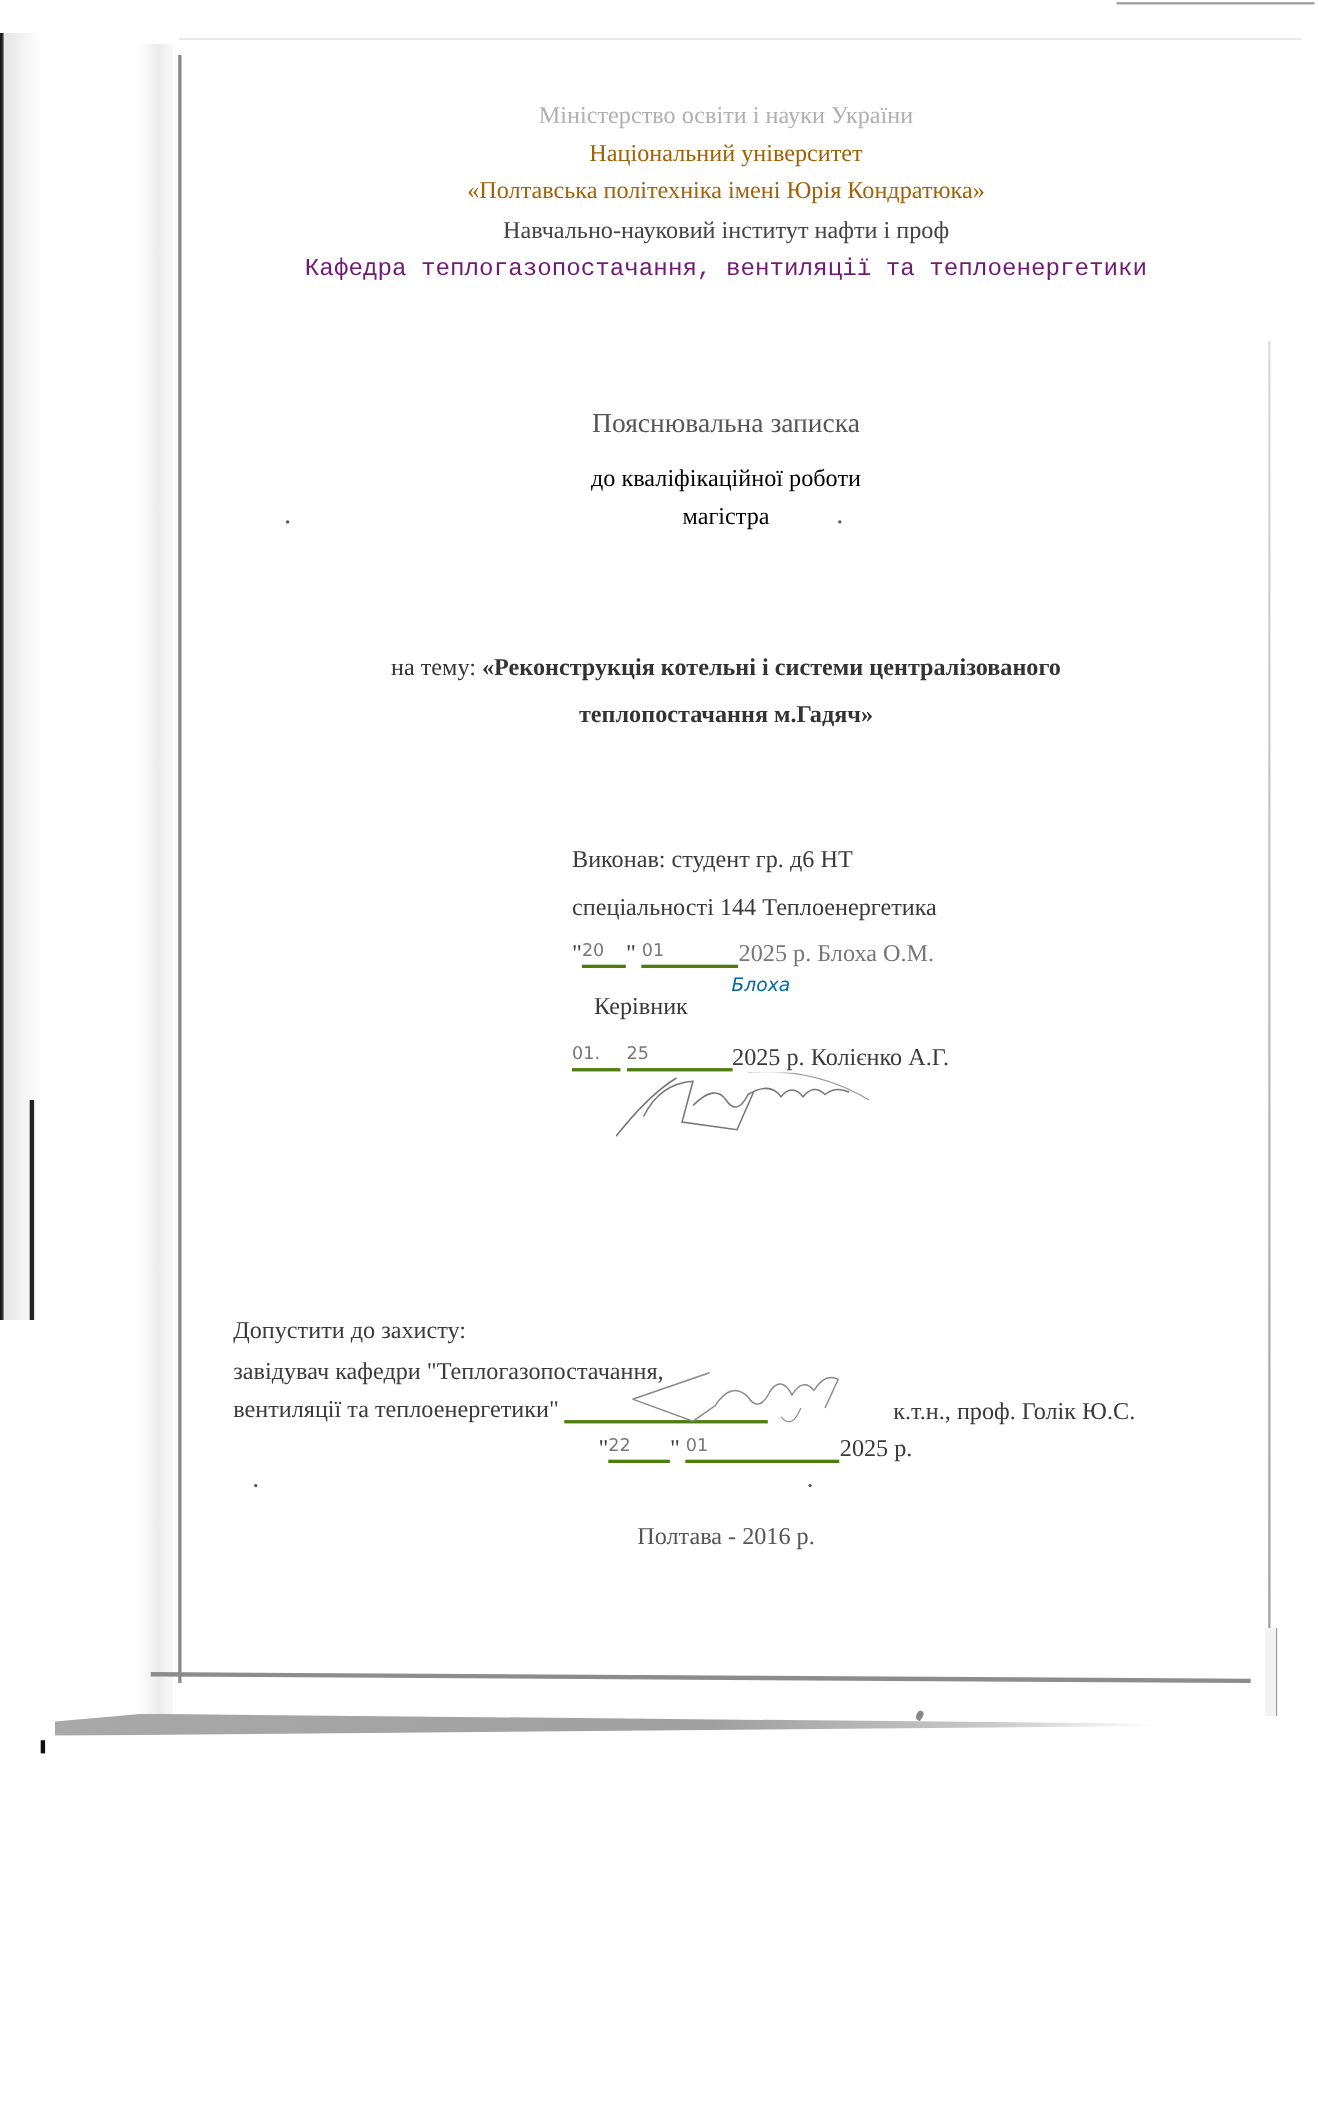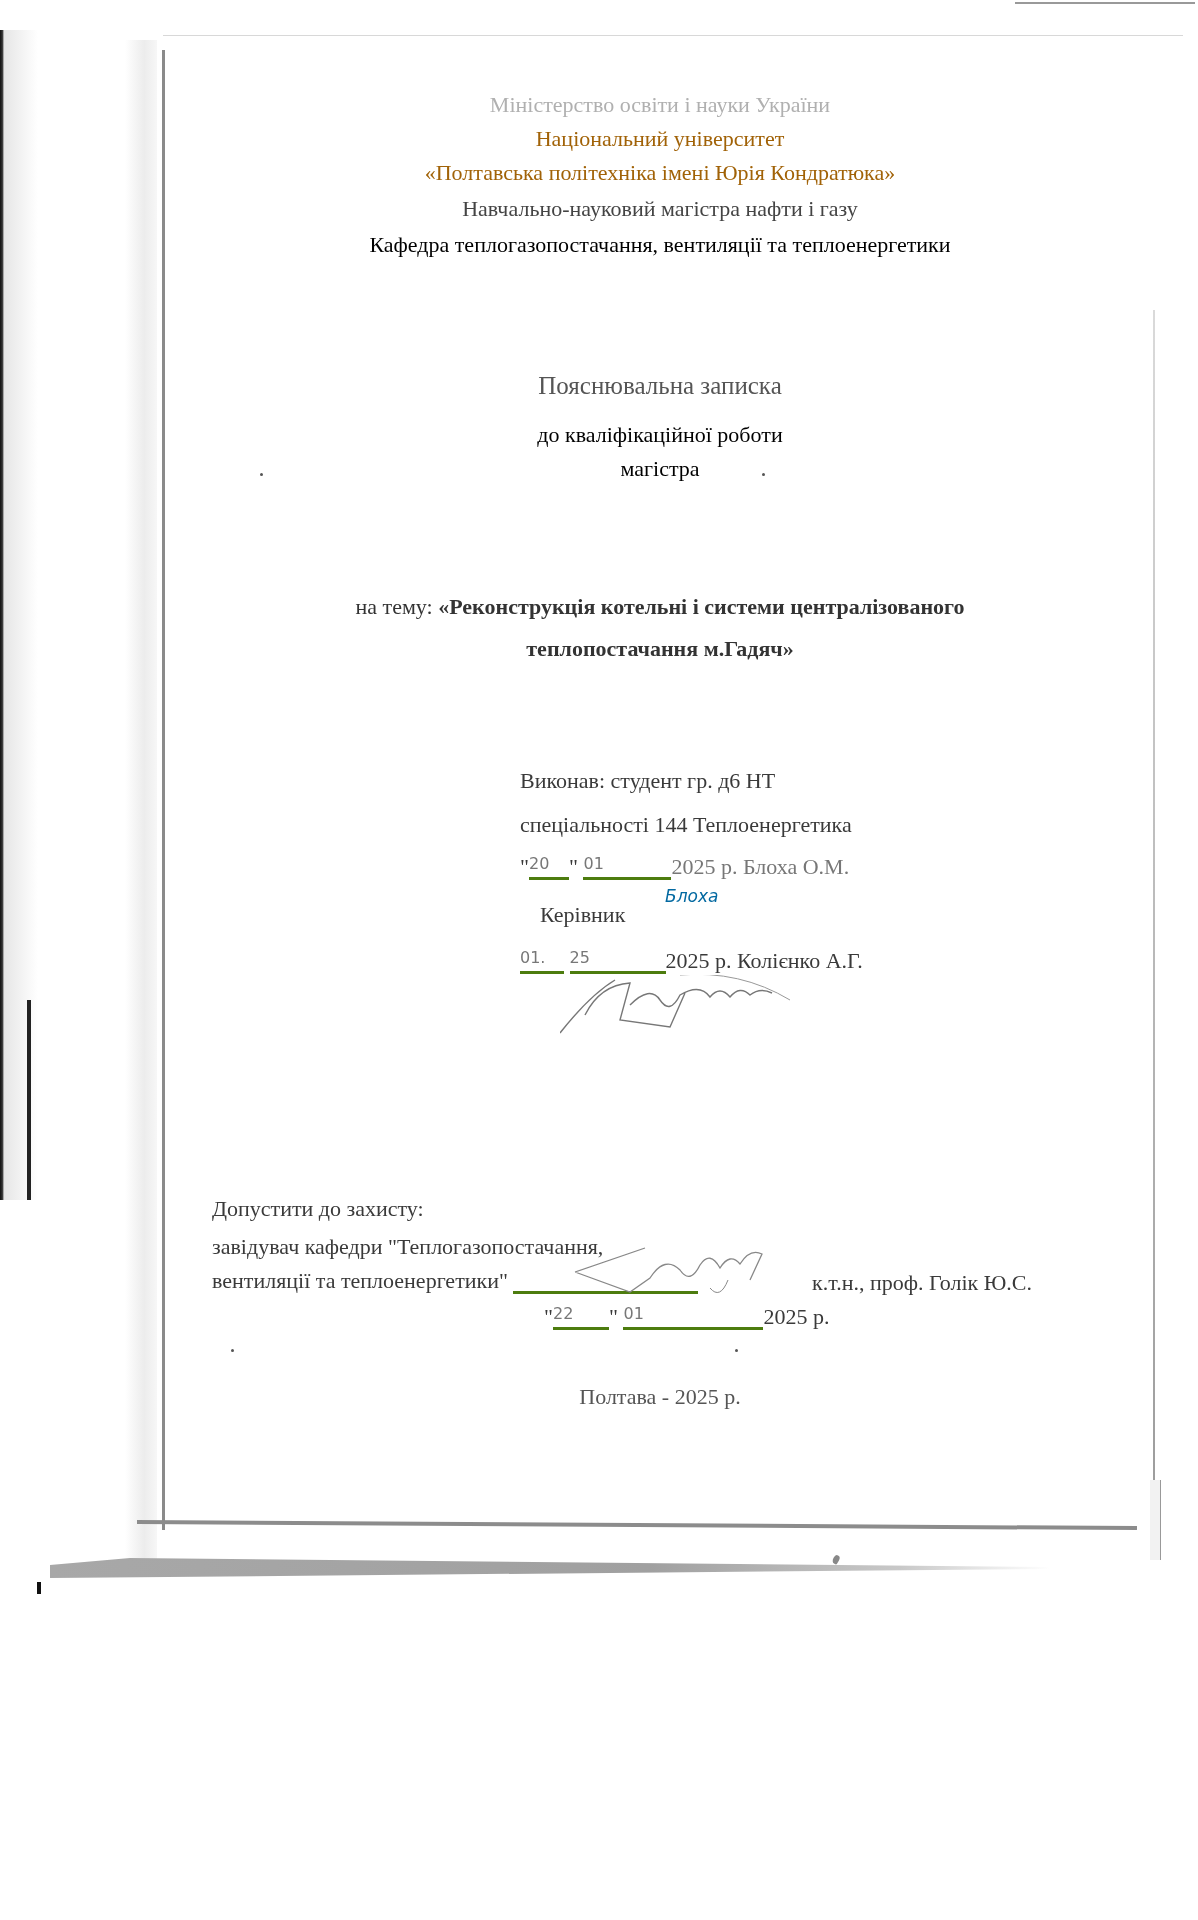--- a/index.html
+++ b/index.html
@@ -120,22 +120,22 @@
 <div class="frame-right"></div>
 <div class="frame-bottom"></div>
 <div class="bottom-right-stripe"></div>
 <div class="bottom-gray-band"></div>
 <div class="bottom-left-tick"></div>
 <div class="pencil-mark"></div>
 
 <div class="center-line hdr faded" style="top:92px;">Міністерство освіти і науки України</div>
 <div class="center-line hdr mid" style="top:126px;">Національний університет</div>
 <div class="center-line hdr mid" style="top:160px;">«Полтавська політехніка імені Юрія Кондратюка»</div>
-<div class="center-line hdr" style="top:196px; color:#444;">Навчально-науковий магістра нафти і газу</div>
-<div class="center-line hdr" style="top:232px; color:#000000;">Кафедра теплогазопостачання, вентиляції та теплоенергетики</div>
+<div class="center-line hdr" style="top:196px; color:#444;">Навчально-науковий інститут нафти і проф</div>
+<div class="center-line hdr" style="top:232px; color:#701a75;font-family:Liberation Mono, monospace;">Кафедра теплогазопостачання, вентиляції та теплоенергетики</div>
 
 <div class="center-line title" style="top:372px;">Пояснювальна записка</div>
 <div class="center-line subtitle" style="top:422px;">до кваліфікаційної роботи</div>
 <div class="center-line subtitle" style="top:456px;">магістра</div>
 <div class="dot" style="left:260px; top:473px;"></div>
 <div class="dot" style="left:762px; top:473px;"></div>
 
 <div class="center-line topic" style="top:594px;">
   <span>на тему: </span><b>«Реконструкція котельні і системи централізованого</b>
 </div>
@@ -172,13 +172,13 @@
   <path d="M140 48 Q150 60 158 40" fill="none" stroke="#888" stroke-width="1"></path>
 </svg>
 <div class="info" style="left:812px; top:1270px;">к.т.н., проф. Голік Ю.С.</div>
 <div class="info" style="left:544px; top:1304px;">
   <span>"</span><span class="uline" style="width:56px;">22</span><span>"</span>
   <span class="uline" style="width:140px;">01</span><span>2025 р.</span>
 </div>
 <div class="dot" style="left:231px; top:1349px;"></div>
 <div class="dot" style="left:735px; top:1349px;"></div>
 
-<div class="center-line hdr" style="top:1384px; color:#555;">Полтава - 2025 р.</div>
+<div class="center-line hdr" style="top:1384px; color:#555;">Полтава - 2016 р.</div>
 
 </body></html>

